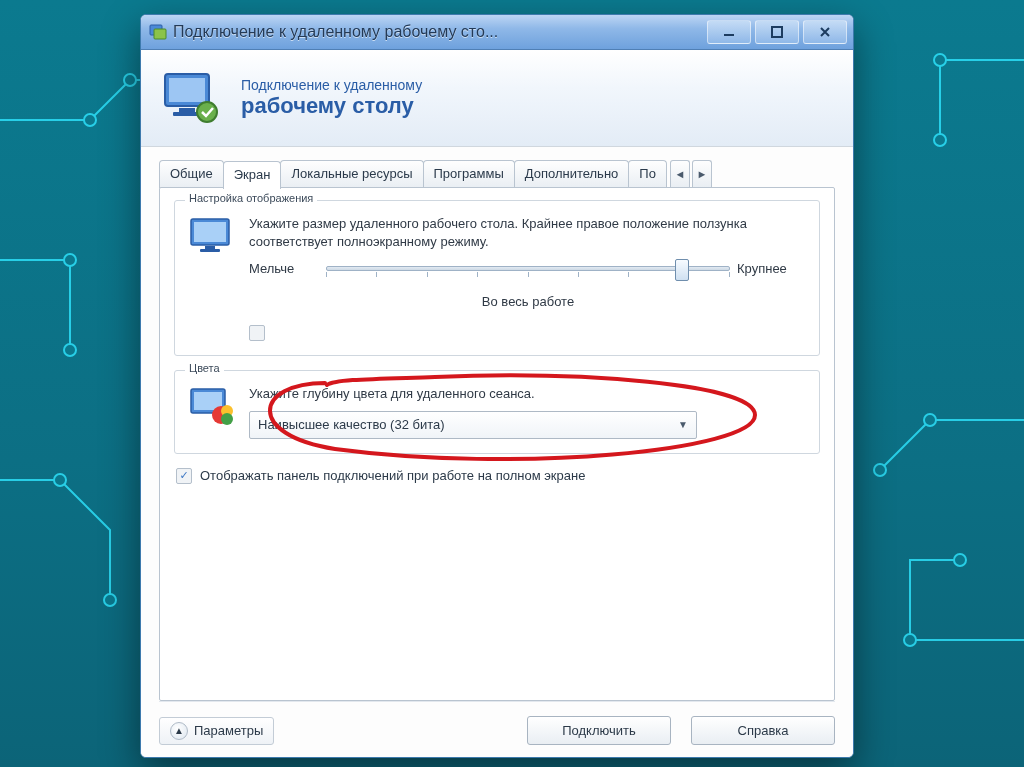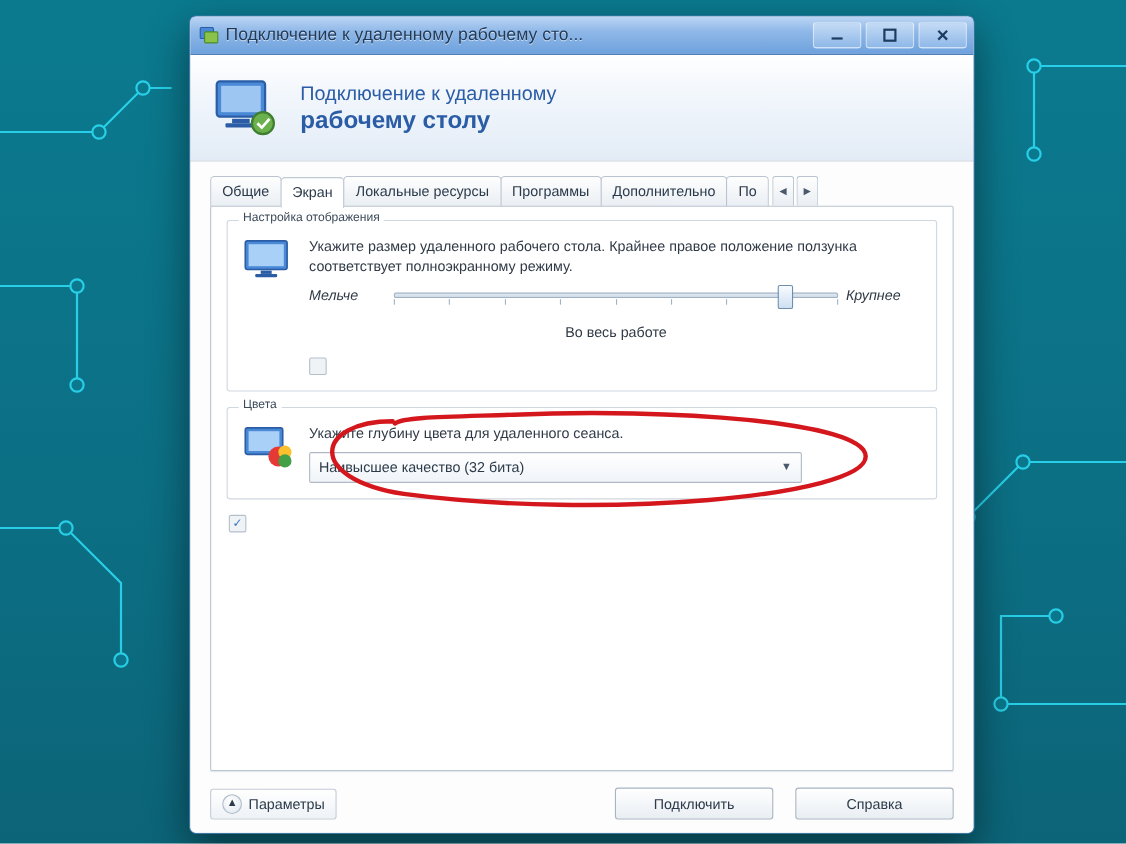--- a/index.html
+++ b/index.html
@@ -20,21 +20,21 @@
   
   .circuit {
     position: absolute;
     inset: 0;
     pointer-events: none;
   }
   .circuit svg { width: 100%; height: 100%; }
 
   .window {
     position: absolute;
-    left: 172px;
+    left: 140px;
     top: 14px;
     width: 712px;
     height: 742px;
     background: #f3f3f3;
     border-radius: 6px;
     box-shadow: 0 14px 38px rgba(0,0,0,0.45);
     border: 1px solid #3d7aad;
     overflow: hidden;
   }
 
@@ -77,21 +77,21 @@
   .banner {
     height: 96px;
     background: linear-gradient(180deg,#ffffff 0%, #f1f6fc 40%, #e3ecf6 100%);
     border-bottom: 1px solid #d0d7de;
     display: flex;
     align-items: center;
     padding: 0 20px;
     gap: 16px;
   }
   .banner .rdp-icon { width: 64px; height: 56px; }
-  .banner .banner-text .line1 { font-size: 18px; color: #2a5da6; }
+  .banner .banner-text .line1 { font-size: 14px; color: #2a5da6; }
   .banner .banner-text .line2 { font-size: 22px; font-weight: 700; color: #2a5da6; }
 
   
   .client {
     padding: 8px 18px 14px 18px;
     background: #fdfdfd;
     height: calc(100% - 34px - 96px);
     box-sizing: border-box;
     display: flex;
     flex-direction: column;
@@ -169,21 +169,20 @@
     gap: 14px;
   }
   .group-icon { width: 48px; flex: 0 0 48px; }
   .group-body { flex: 1 1 auto; }
   .desc-text { color: #303a46; line-height: 1.35; margin-bottom: 0; }
 
   
   .slider-row {
     display: flex; align-items: center; gap: 7px;
     margin: 6px 0 4px 0;
-    font-style: italic;
   }
   .slider-row .end-label { color: #303a46; width: 70px; }
   .slider-row .end-label.right { text-align: left; }
   .slider {
     position: relative;
     flex: 1 1 auto;
     height: 24px;
   }
   .slider .track {
     position: absolute; left: 0; right: 0; top: 10px;
@@ -443,20 +442,21 @@
             </div>
           </div>
 
           <svg class="annotation" style="left:40px; top:-6px; width:560px; height:100px;" viewBox="0 0 560 100">
             <path d="M110,18 C40,18 30,70 120,84 C300,108 540,86 540,50 C540,18 360,6 220,12 C160,14 120,14 112,20" stroke="#d4171d" stroke-width="4" fill="none" stroke-linecap="round"></path>
           </svg>
         </div>
 
         <div class="outer-checkbox">
           <span class="checkbox checked"></span>
+          <span>Отображать панель подключений при работе на полном экране</span>
         </div>
 
       </div>
 
       <div class="footer">
         <div class="left">
           <div class="params-btn">
             <span class="params-chevron">▲</span>
             <span>Параметры</span>
           </div>

